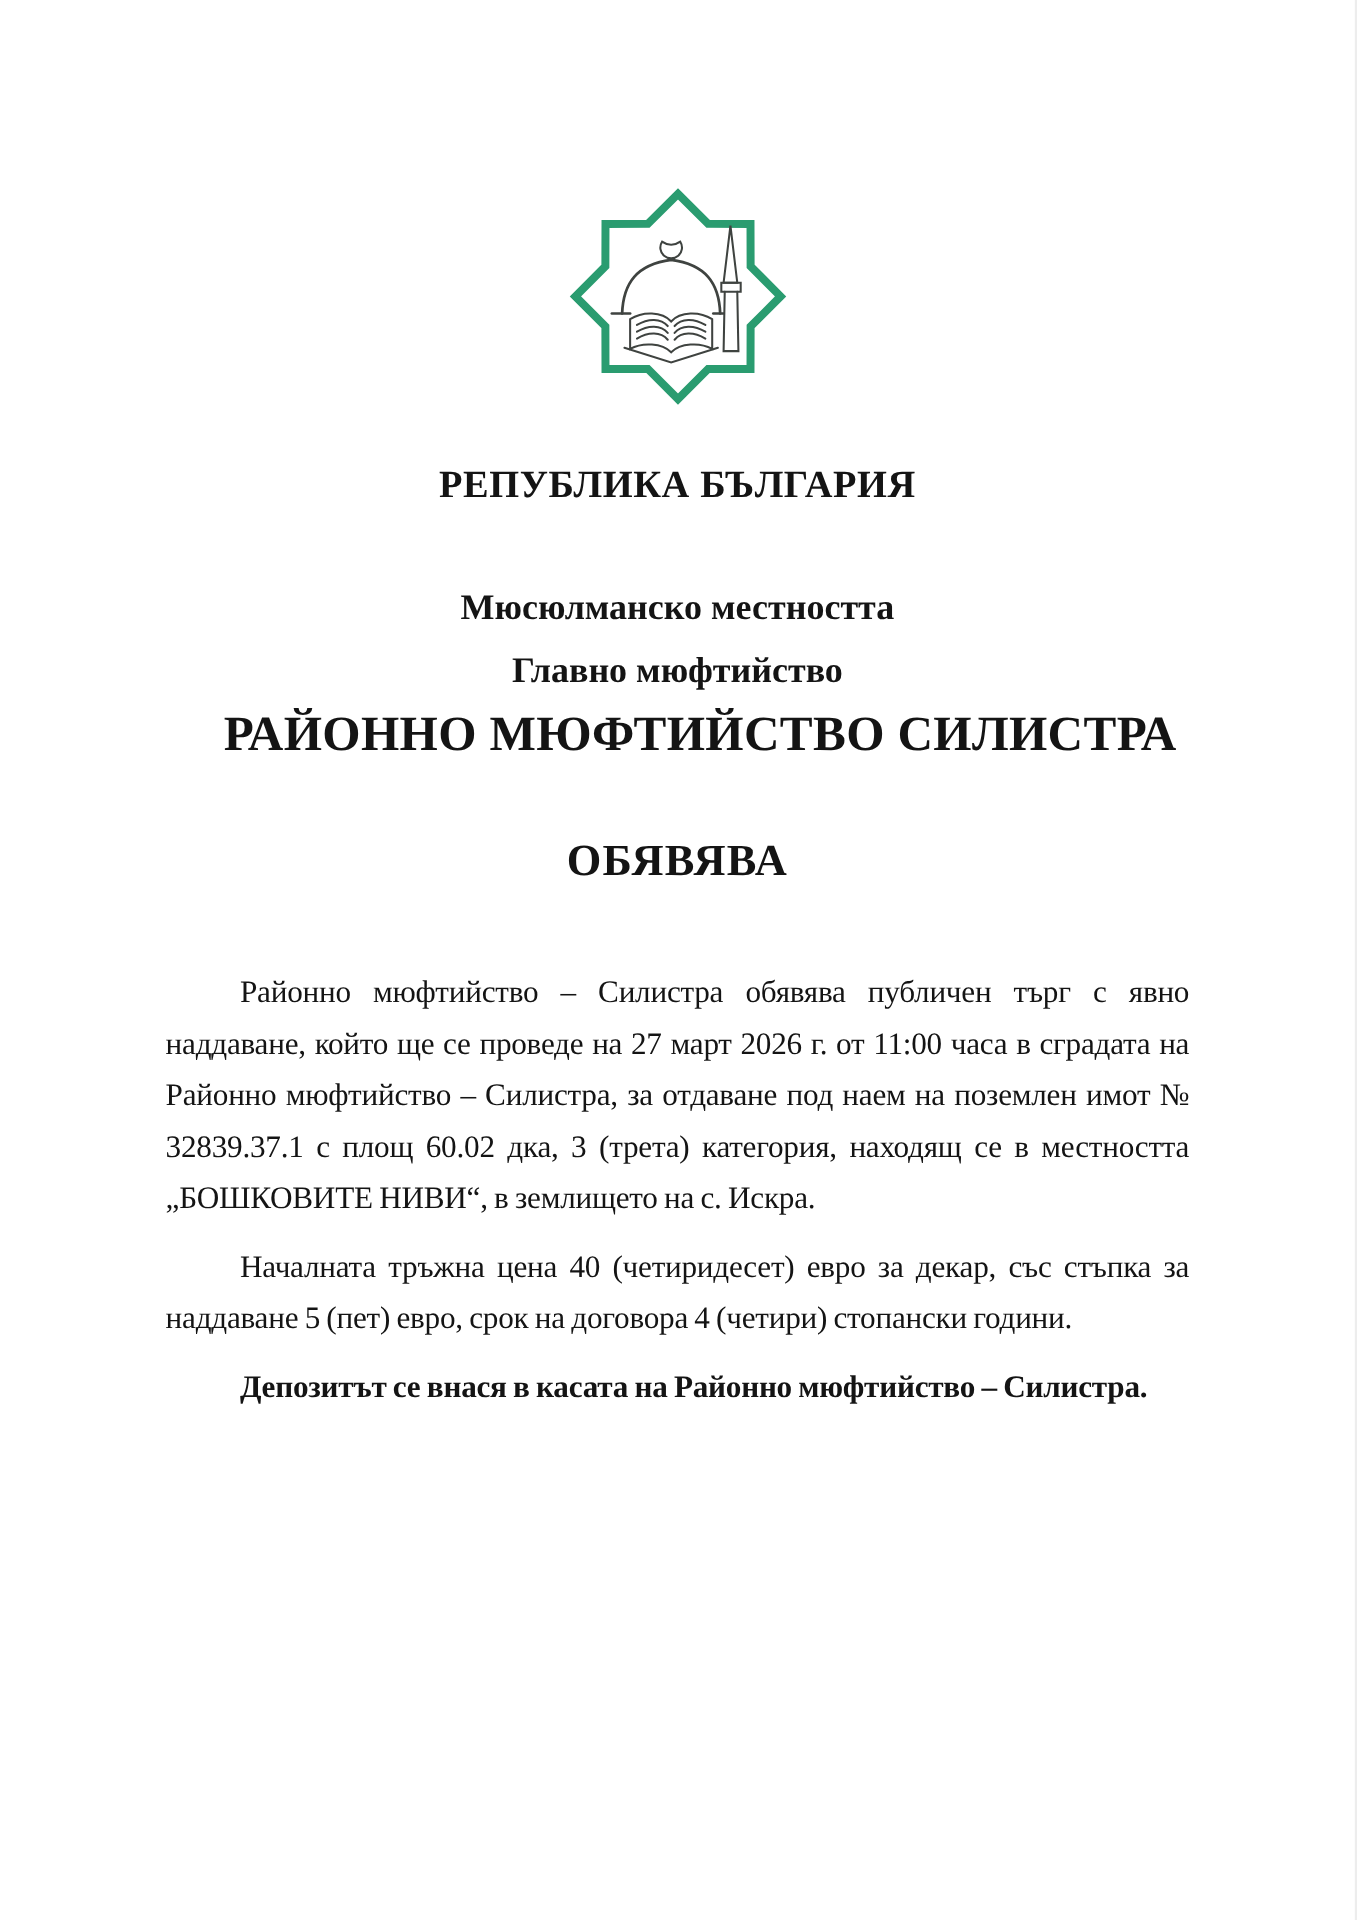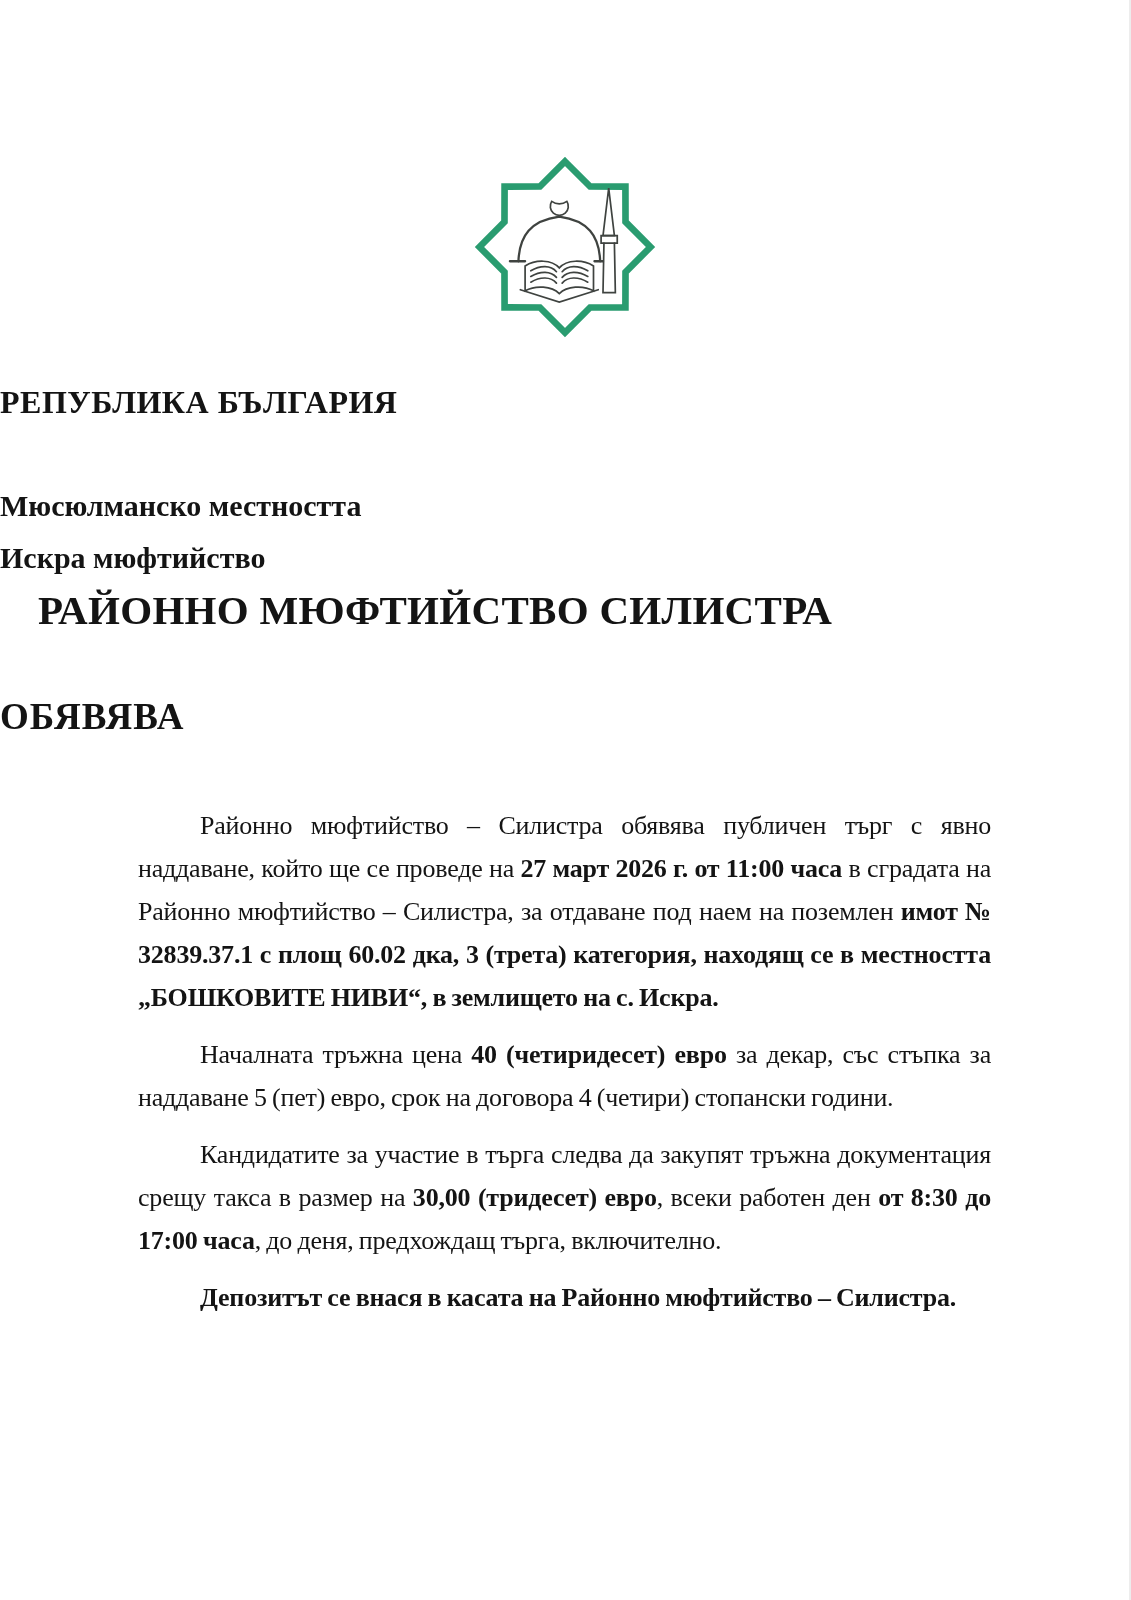--- a/index.html
+++ b/index.html
@@ -16,21 +16,21 @@
     color: var(--text-color, #141414);
   }
   .logo-wrap {
     padding-top: 152px;
     text-align: center;
   }
   .logo-wrap svg { display: inline-block; }
   .star-stroke { fill: none; stroke: var(--star-color, #2a9c70); stroke-width: 7; stroke-linejoin: miter; }
   .ink { fill: none; stroke: var(--ink-color, #3f4340); stroke-width: 2.4; stroke-linecap: round; }
   .ink-thin { fill: none; stroke: var(--ink-color, #3f4340); stroke-width: 1.8; stroke-linecap: round; }
-  .header { text-align: left; }
+  .header { text-align: center; }
   .republic {
     margin-top: 38px;
     font-size: 32px;
     font-weight: bold;
     line-height: 36px;
     letter-spacing: 0.5px;
   }
   .org-block { margin-top: 60px; }
   .org-line {
     font-size: 30px;
@@ -50,21 +50,21 @@
   }
   .para {
     margin: 0 0 14px 0;
     font-size: 26px;
     line-height: 43px;
     text-align: justify;
     text-indent: 62px;
     letter-spacing: -0.2px;
     word-spacing: -1px;
   }
-  .para b { font-weight: bold; }
+  .para b { font-weight: normal; }
   .para.bold-para { font-weight: bold; }
 </style>
 </head>
 <body>
 
 <div class="page" style="--star-color: #2a9c70; --ink-color: #3f4340; --text-color: #141414; background: rgb(255, 255, 255);">
 
   <div class="logo-wrap">
     <svg width="190" height="190" viewBox="0 0 200 200" aria-hidden="true">
 
@@ -94,26 +94,25 @@
         <path class="ink-thin" d="M 138,88 L 155,88 L 155,96 L 138,96 Z"></path>
         <path class="ink-thin" d="M 141,96 L 140,148 L 153,148 L 152,96"></path>
       </g>
     </svg>
   </div>
 
   <div class="header">
     <div class="republic">РЕПУБЛИКА БЪЛГАРИЯ</div>
     <div class="org-block">
       <div class="org-line">Мюсюлманско местността</div>
-      <div class="org-line">Искра мюфтийство</div>
+      <div class="org-line">Главно мюфтийство</div>
       <div class="org-line large">РАЙОННО МЮФТИЙСТВО СИЛИСТРА</div>
     </div>
     <div class="announce">ОБЯВЯВА</div>
   </div>
 
   <div class="body-text">
     <p class="para"><span>Районно мюфтийство –  Силистра обявява публичен търг с явно наддаване, който ще се проведе на </span><b>27 март 2026 г. от 11:00 часа</b><span> в сградата на Районно мюфтийство – Силистра, за отдаване под наем на поземлен </span><b>имот № 32839.37.1 с площ 60.02 дка, 3 (трета) категория, находящ се в местността „БОШКОВИТЕ НИВИ“, в землището на с. Искра.</b></p>
     <p class="para"><span>Началната тръжна цена </span><b>40 (четиридесет) евро</b><span> за декар, със стъпка за наддаване 5 (пет) евро, срок на договора 4 (четири) стопански години.</span></p>
-    <p class="para"><span>Кандидатите за участие в търга следва да закупят тръжна документация срещу такса в размер на </span><b>30,00 (тридесет) евро</b><span>, всеки работен ден </span><b>от 8:30 до 17:00 часа</b><span>, до деня, предхождащ търга, включително.</span></p>
     <p class="para bold-para"><span>Депозитът се внася в касата на Районно мюфтийство – Силистра.</span></p>
   </div>
 
 </div>
 
 </body></html>

